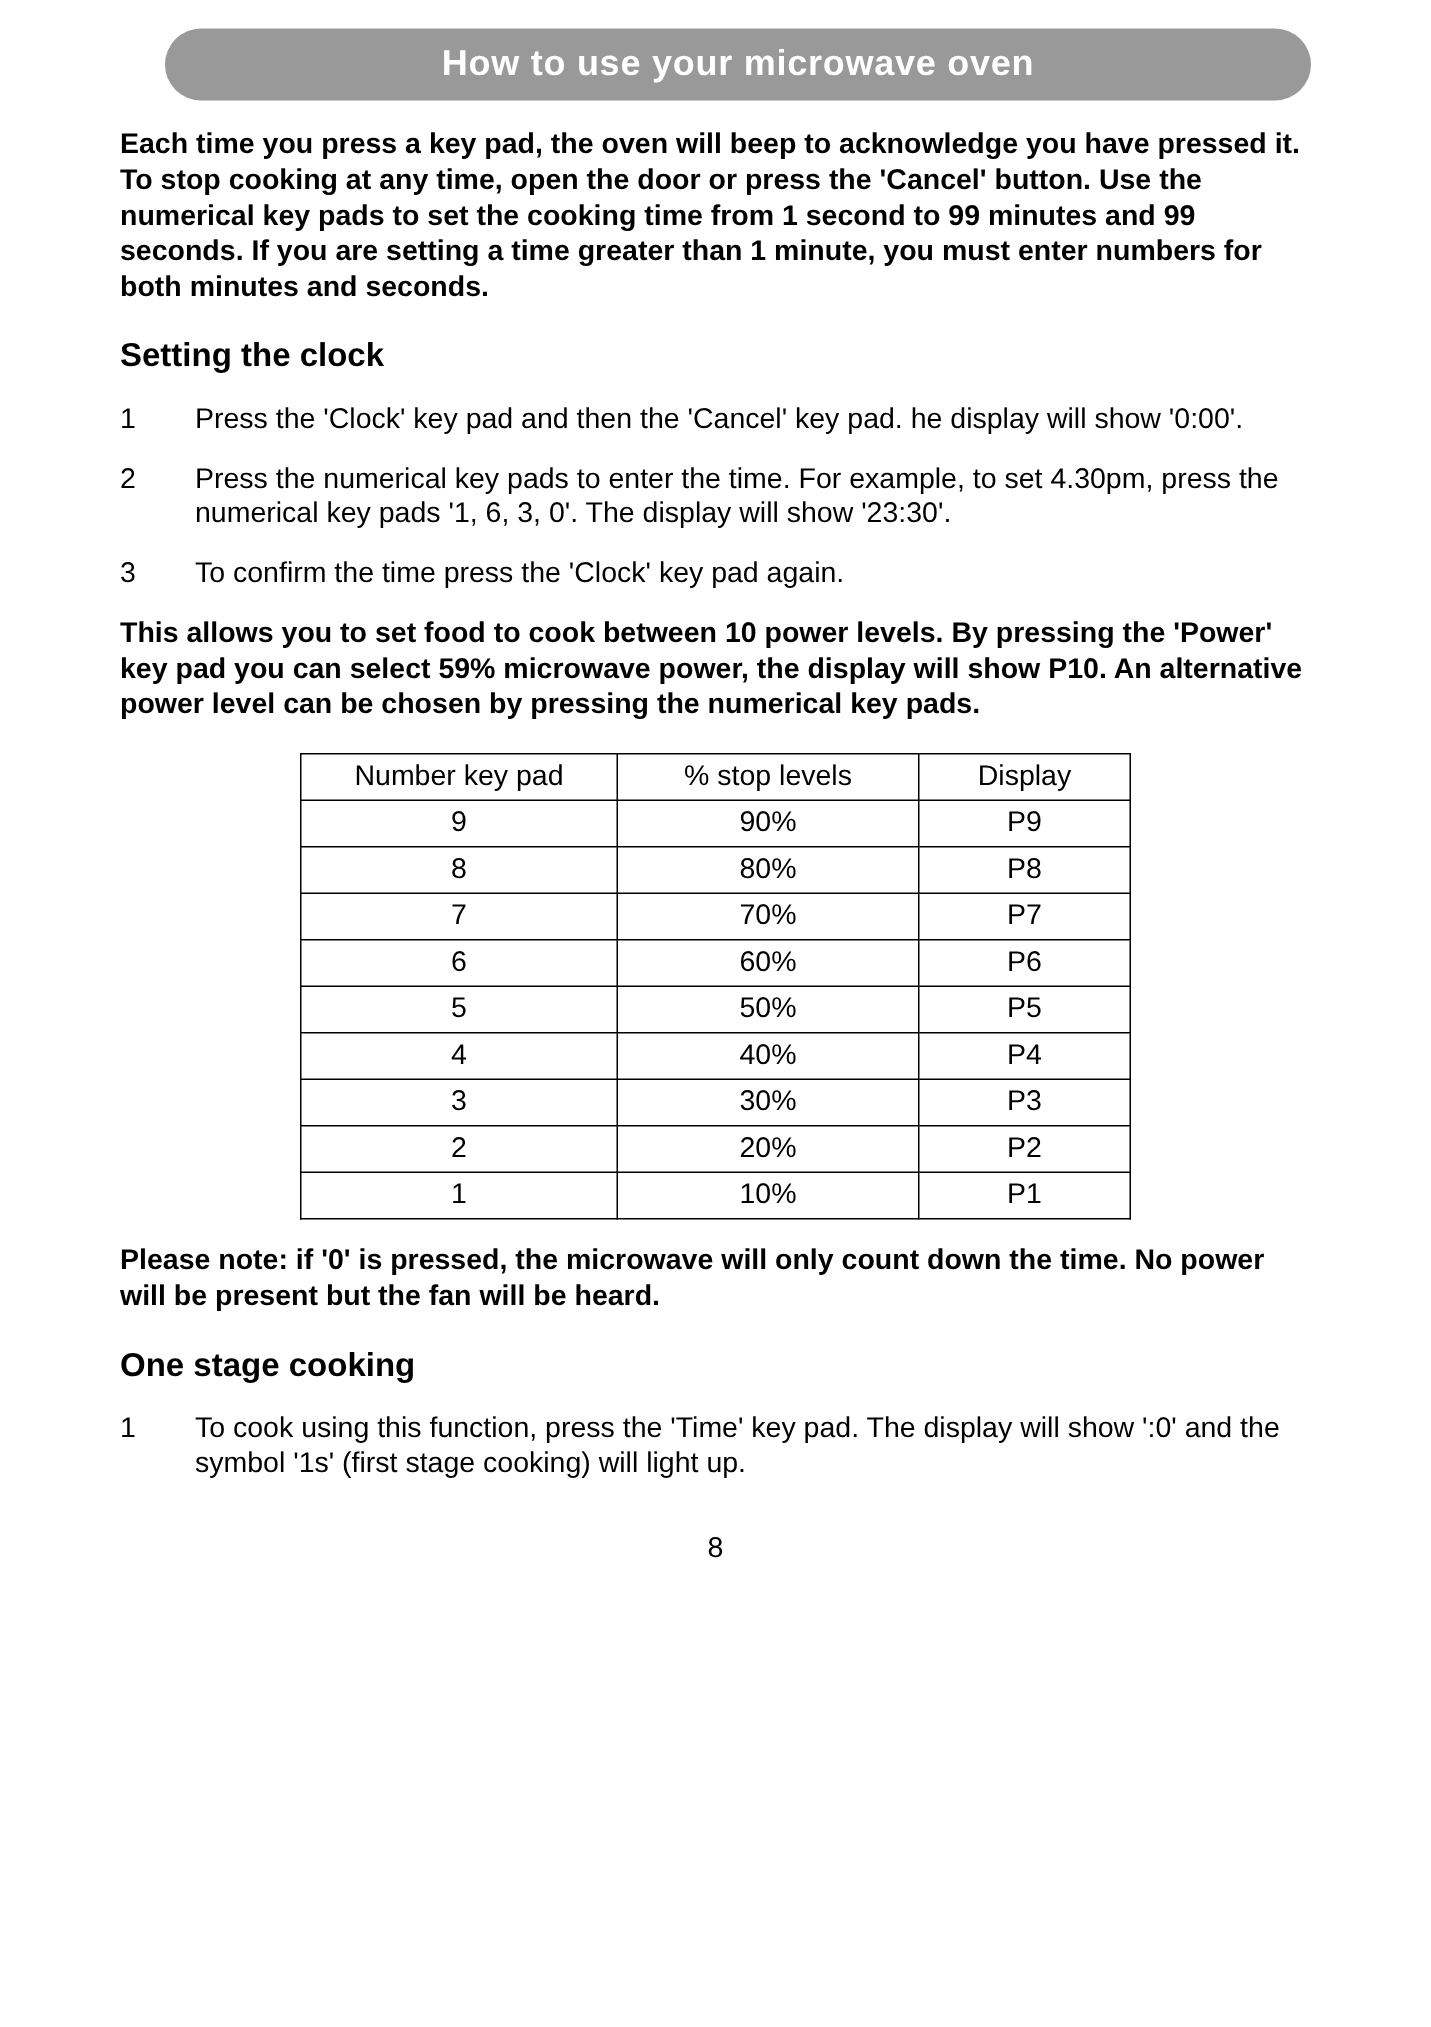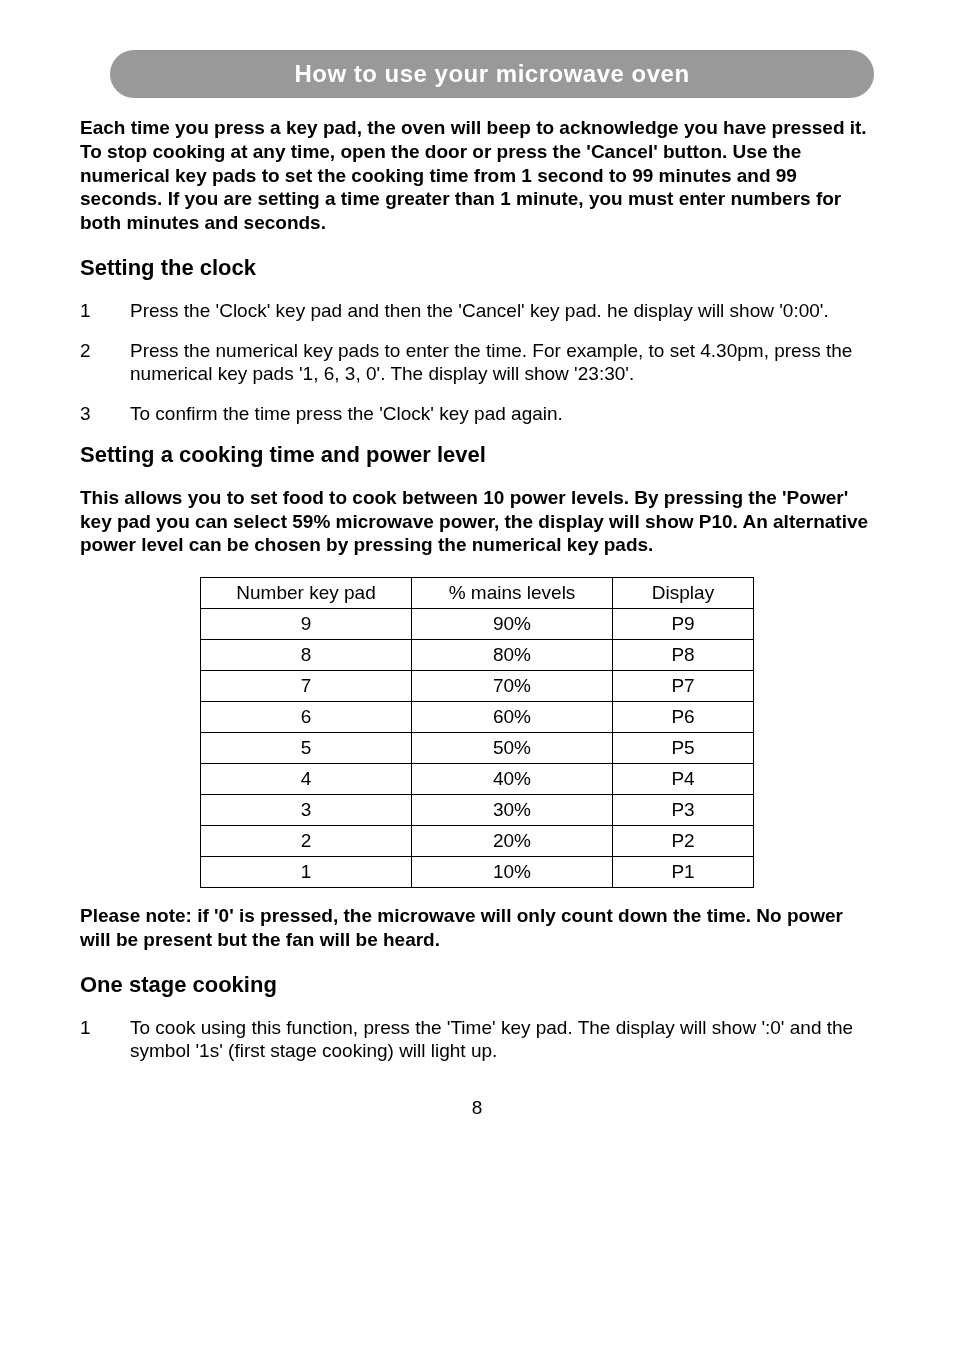--- a/index.html
+++ b/index.html
@@ -5,21 +5,21 @@
   body {
     margin: 0;
     padding: 0;
     background: #fff;
     font-family: Arial, Helvetica, sans-serif;
     color: #000;
   }
   .page {
     width: 954px;
     min-height: 1351px;
-    padding: 50px 80px 40px 80px;
+    padding: 19px 80px 40px 80px;
     box-sizing: border-box;
     position: relative;
   }
   .banner {
     background: #999;
     border-radius: 24px;
     padding: 10px 0;
     text-align: center;
     margin-bottom: 18px;
     margin-left: 30px;
@@ -99,29 +99,28 @@
   </div>
   <div class="list-row">
     <div class="list-num">2</div>
     <div class="list-content">Press the numerical key pads to enter the time. For example, to set 4.30pm, press the numerical key pads '1, 6, 3, 0'. The display will show '23:30'.</div>
   </div>
   <div class="list-row">
     <div class="list-num">3</div>
     <div class="list-content">To confirm the time press the 'Clock' key pad again.</div>
   </div>
 
-  <p class="bold">Setting a cooking time and power level</p>
 
   <p class="body-text">This allows you to set food to cook between 10 power levels. By pressing the 'Power' key pad you can select 59% microwave power, the display will show P10. An alternative power level can be chosen by pressing the numerical key pads.</p>
 
   <table class="power">
     <tbody>
         <tr>
       <th class="col-a">Number key pad</th>
-      <th class="col-b">% mains levels</th>
+      <th class="col-b">% stop levels</th>
       <th class="col-c">Display</th>
     </tr>
     <tr>
       <td>9</td>
       <td>90%</td>
       <td>P9</td>
     </tr>
     <tr>
       <td>8</td>
       <td>80%</td>

